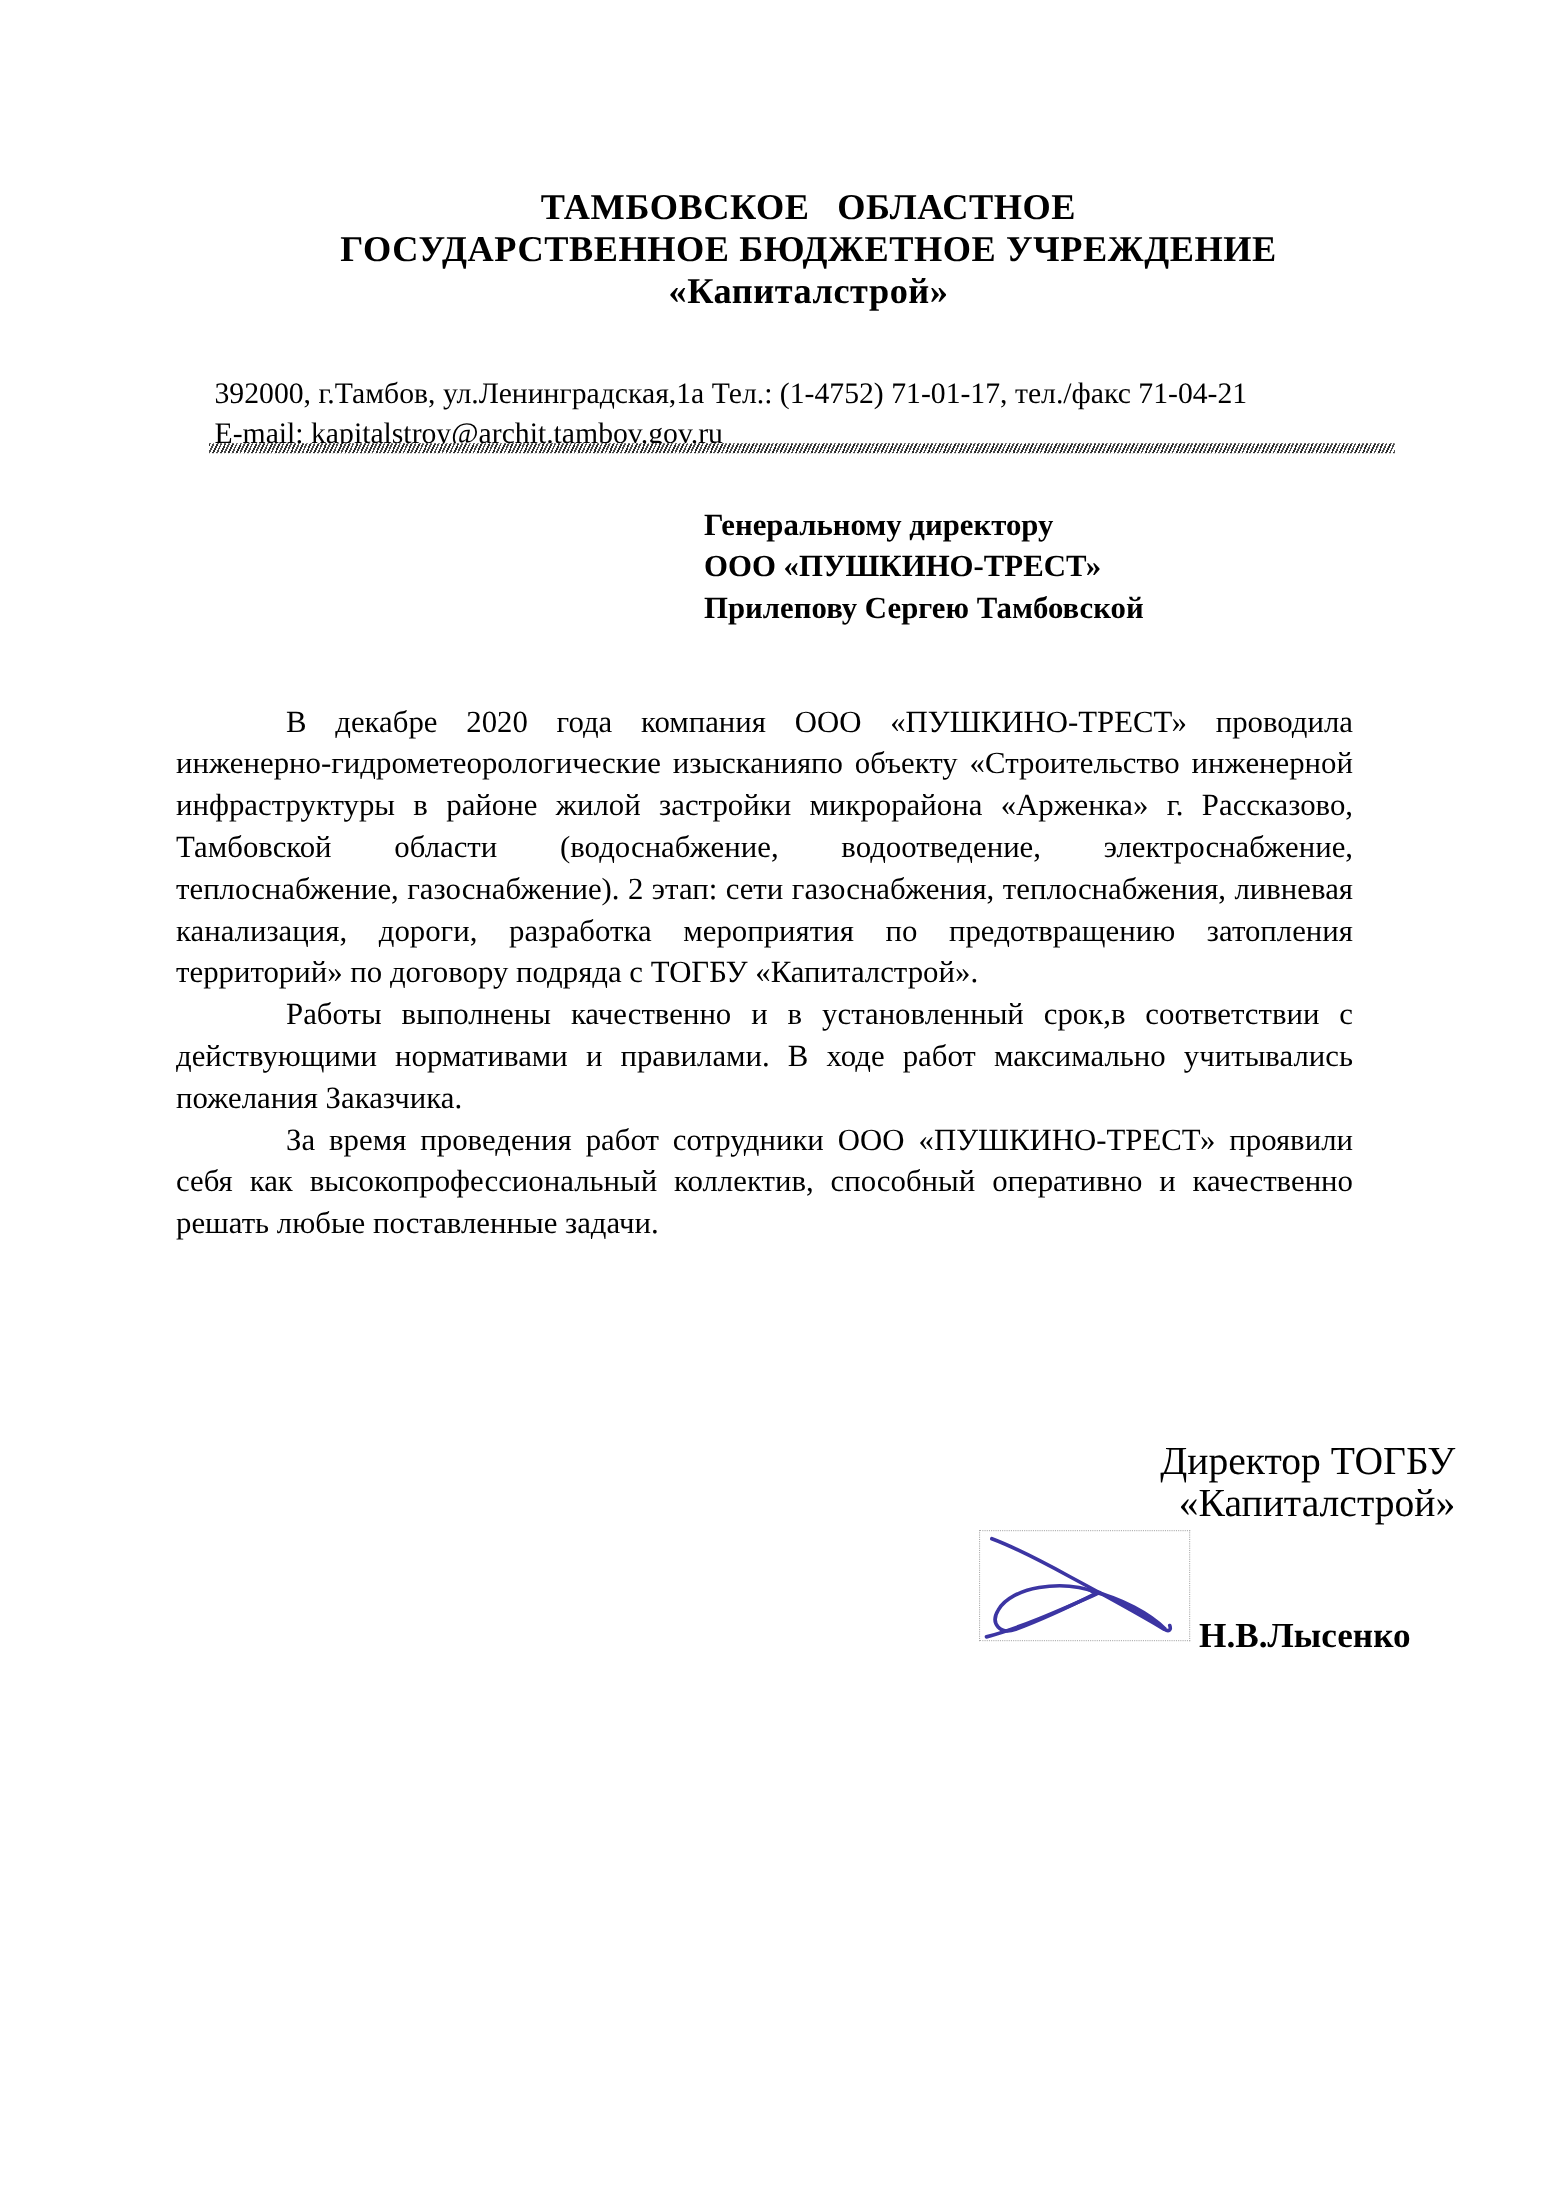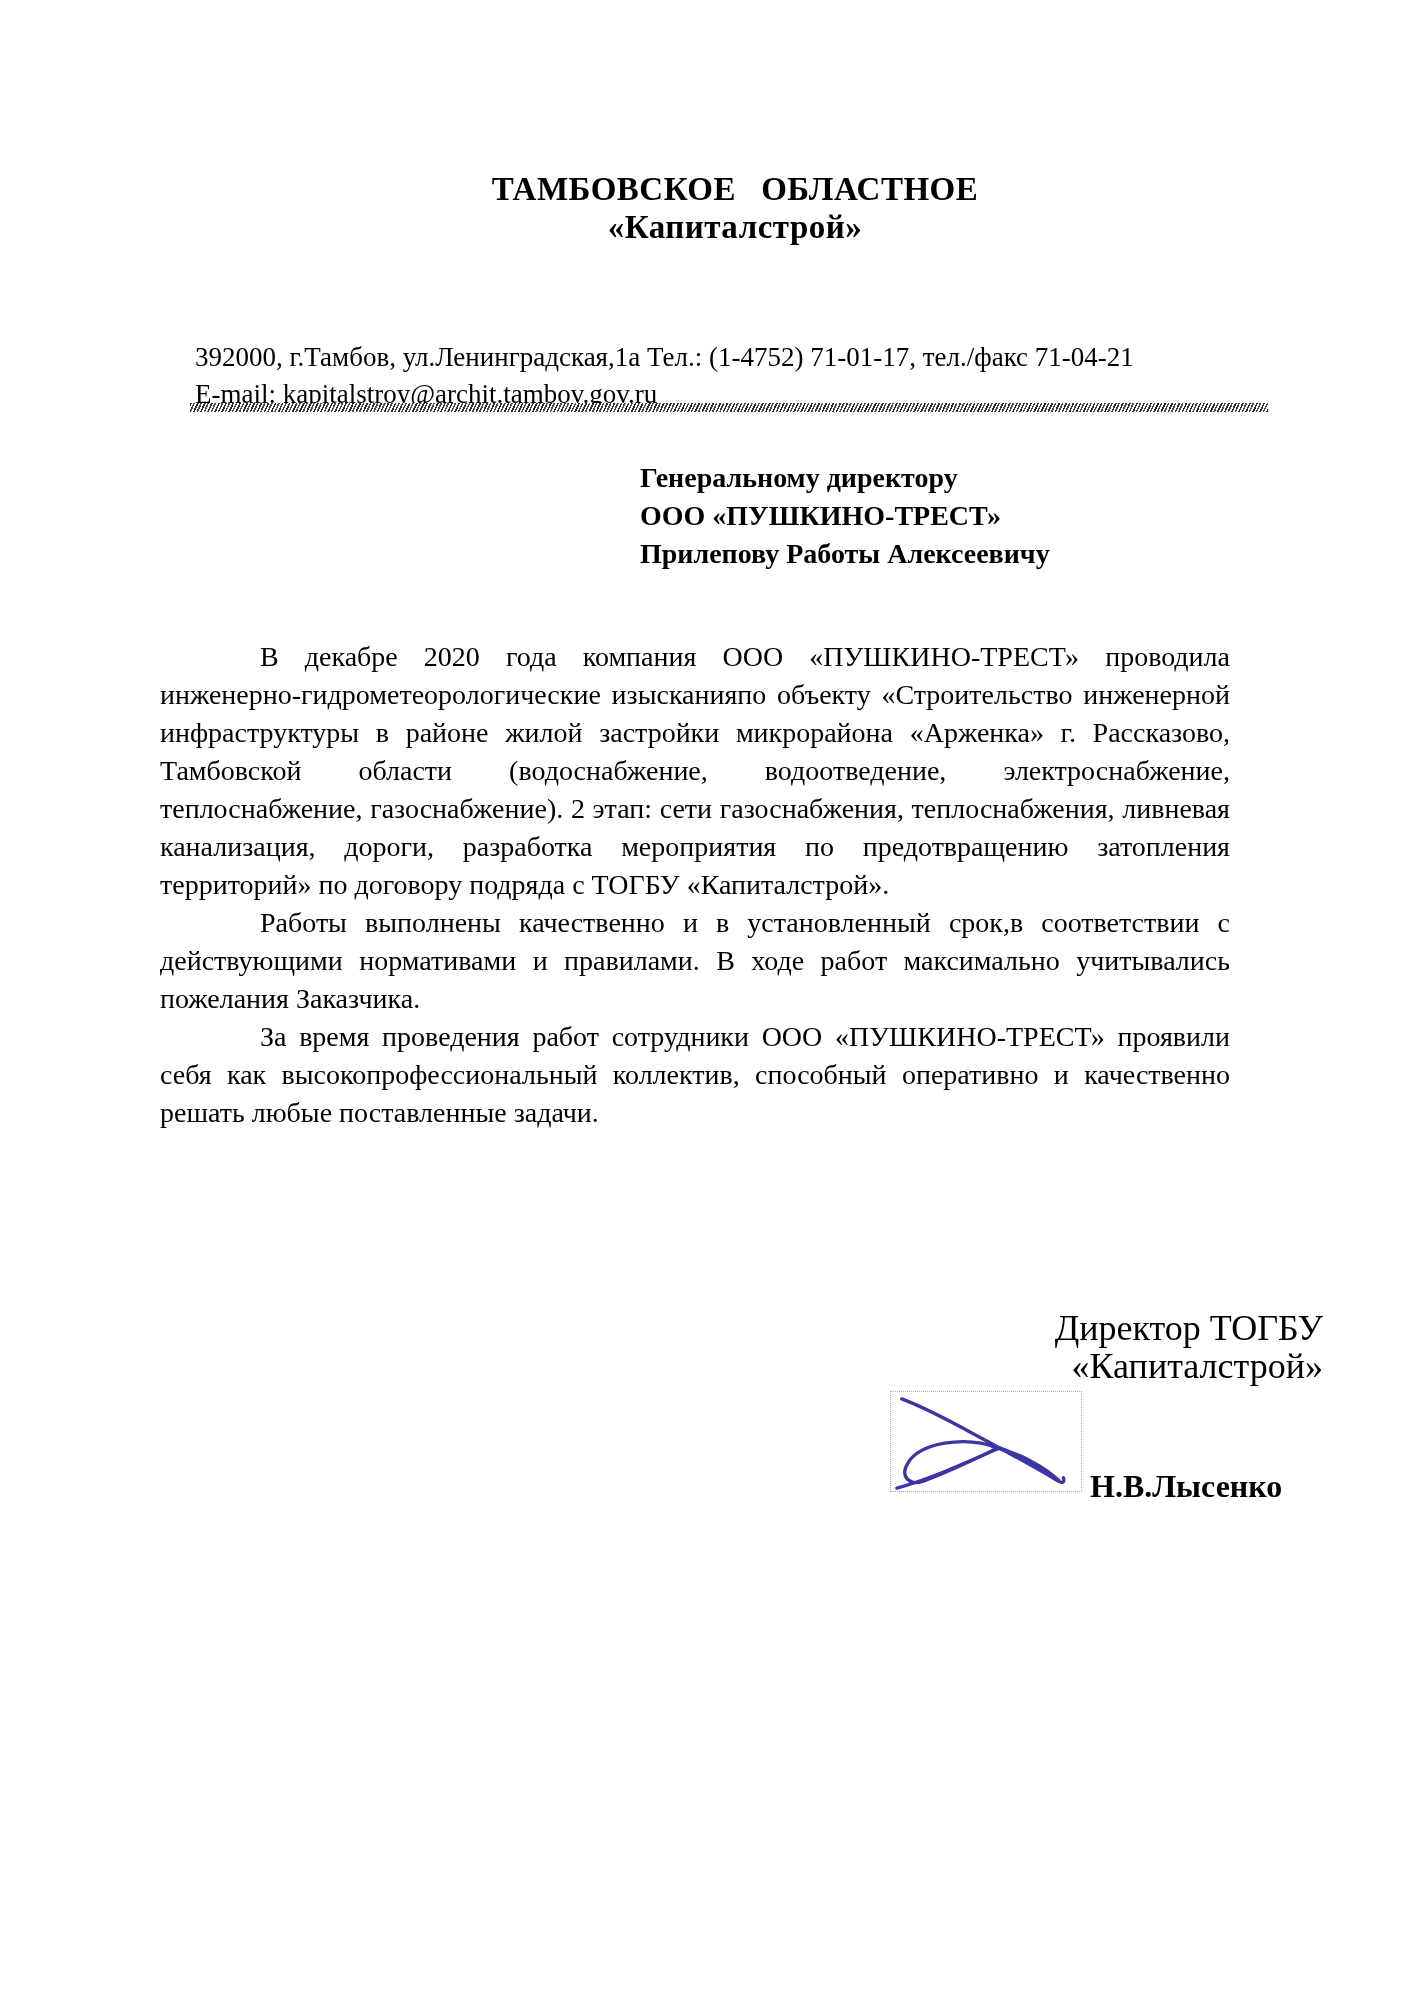--- a/index.html
+++ b/index.html
@@ -122,34 +122,35 @@
     white-space: nowrap;
   }
 </style>
 </head>
 <body>
 
 <div class="page">
 
   <div class="org-header">
     <div class="line1">ТАМБОВСКОЕ ОБЛАСТНОЕ</div>
+    <div class="line2">ГОСУДАРСТВЕННОЕ БЮДЖЕТНОЕ УЧРЕЖДЕНИЕ</div>
     <div class="line3">«Капиталстрой»</div>
   </div>
 
   <div class="contacts">
     <div>392000, г.Тамбов, ул.Ленинградская,1а Тел.: (1-4752) 71-01-17, тел./факс 71-04-21</div>
     <div>E-mail: kapitalstroy@archit.tambov.gov.ru</div>
   </div>
 
   <div class="divider"></div>
 
   <div class="recipient">
     <div>Генеральному директору</div>
     <div>ООО «ПУШКИНО-ТРЕСТ»</div>
-    <div>Прилепову Работы Алексеевичу</div>
+    <div>Прилепову Сергею Тамбовской</div>
   </div>
 
   <div class="body-text">
     <p><span>В декабре 2020 года компания ООО «ПУШКИНО-ТРЕСТ» проводила инженерно-гидрометеорологические изысканияпо объекту </span><span class="bold-run">«Строительство инженерной инфраструктуры в районе жилой застройки микрорайона «Арженка» г. Рассказово, Тамбовской области (водоснабжение, водоотведение, электроснабжение, теплоснабжение, газоснабжение). 2 этап: сети газоснабжения, теплоснабжения, ливневая канализация, дороги, разработка мероприятия по предотвращению затопления территорий»</span><span> по договору подряда с ТОГБУ «Капиталстрой».</span></p>
     <p>Работы выполнены качественно и в установленный срок,в соответствии с действующими нормативами и правилами. В ходе работ максимально учитывались пожелания Заказчика.</p>
     <p>За время проведения работ сотрудники ООО «ПУШКИНО-ТРЕСТ» проявили себя как высокопрофессиональный коллектив, способный оперативно и качественно решать любые поставленные задачи.</p>
   </div>
 
   <div class="sig-title">
     <div>Директор ТОГБУ</div>

